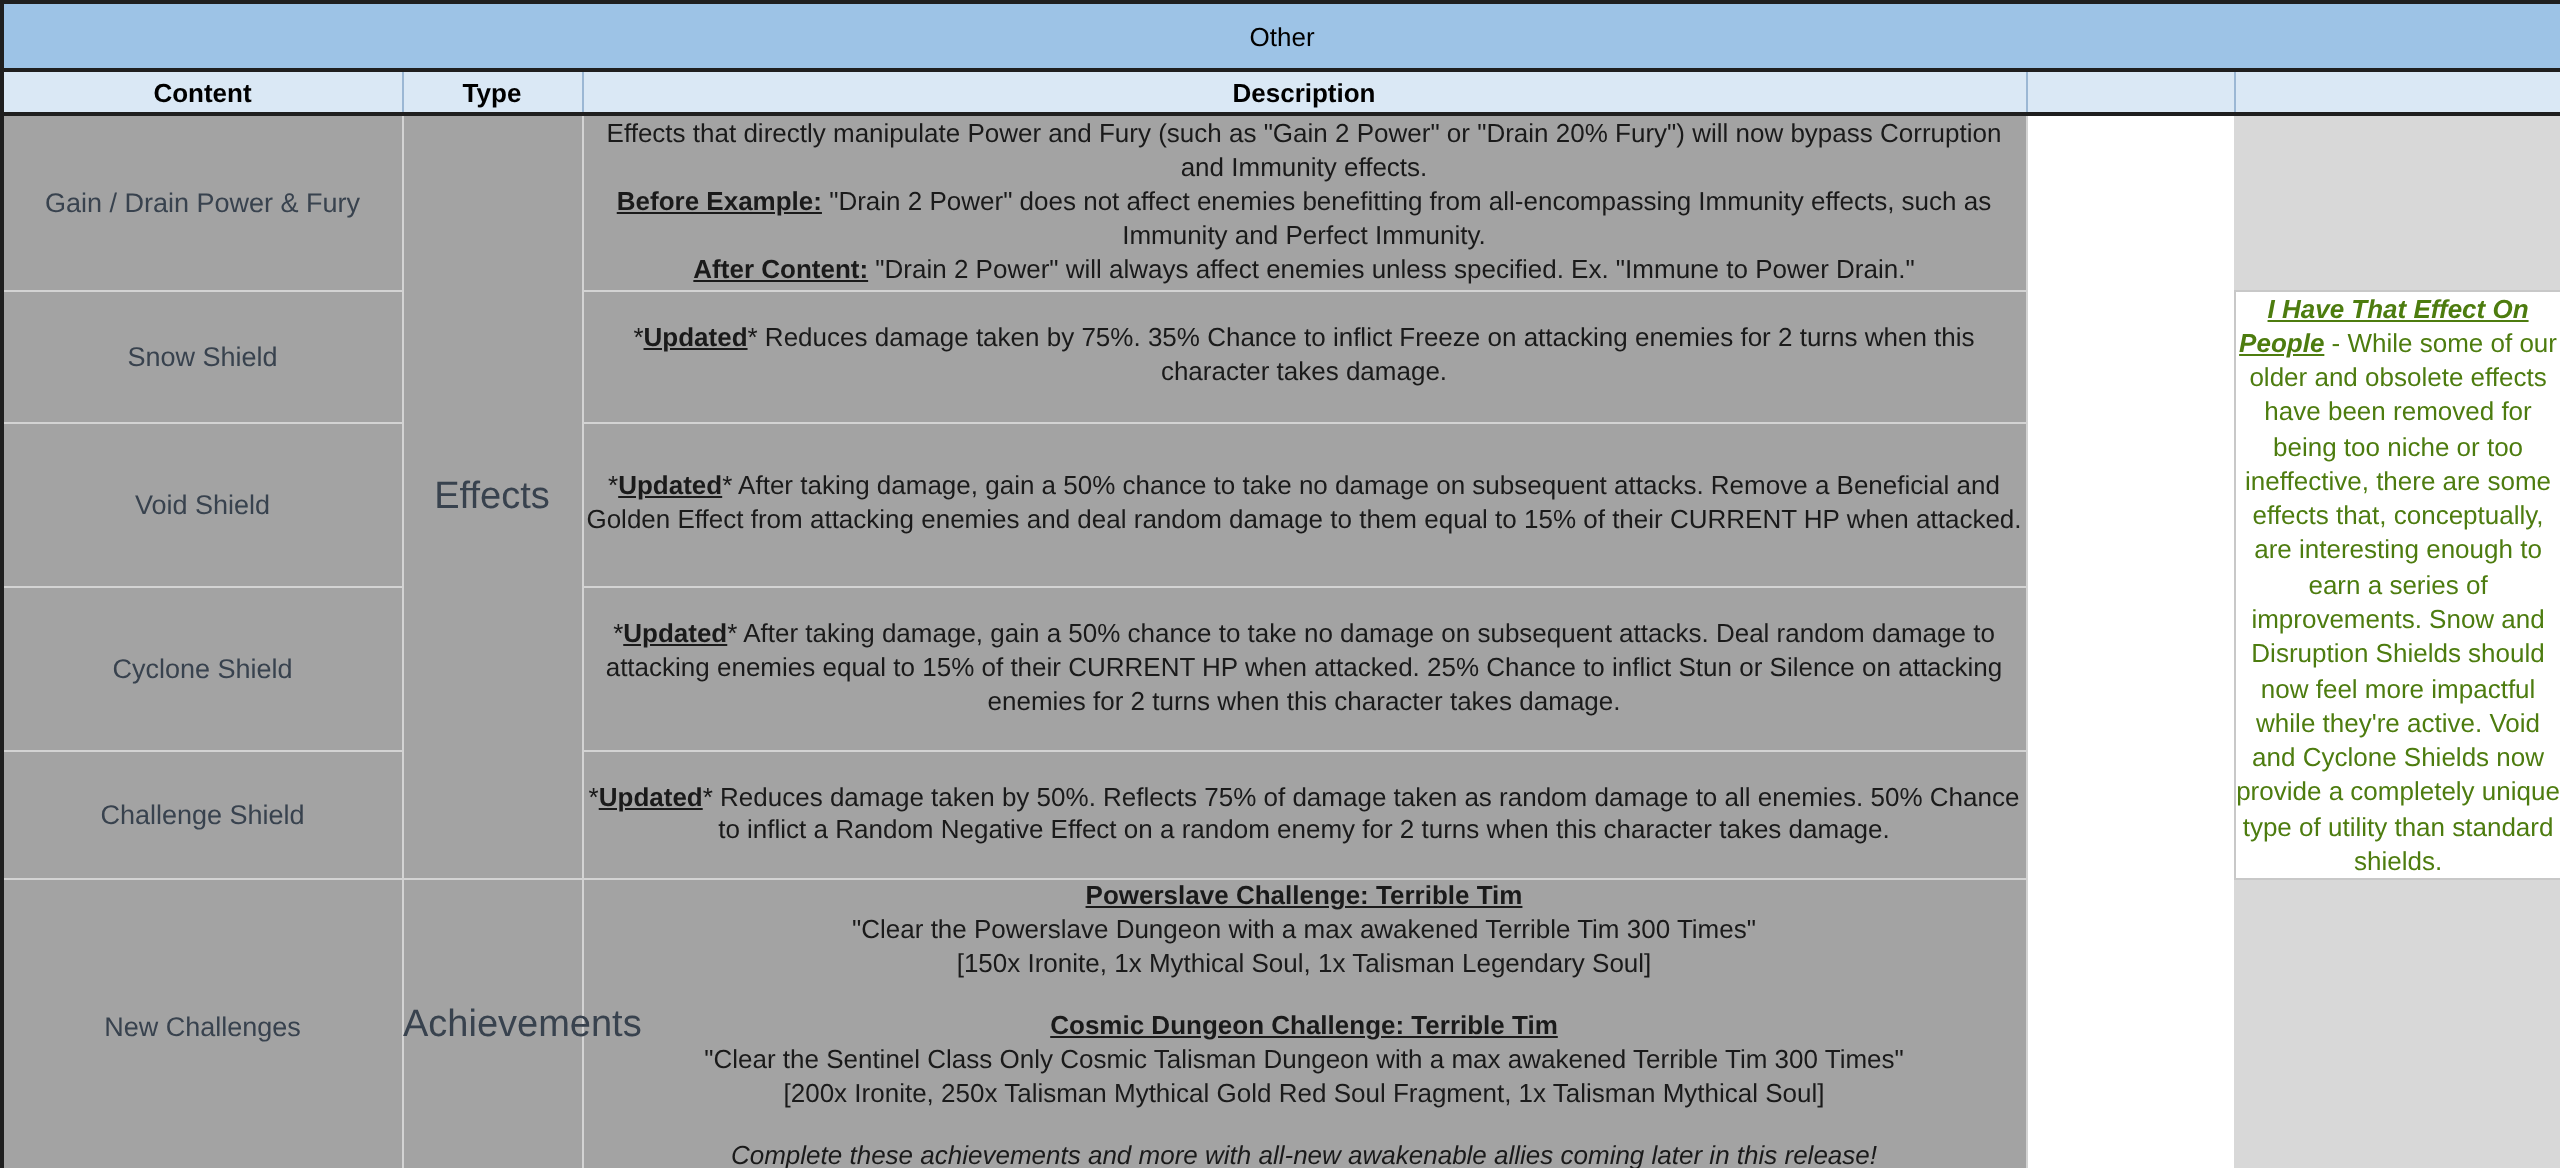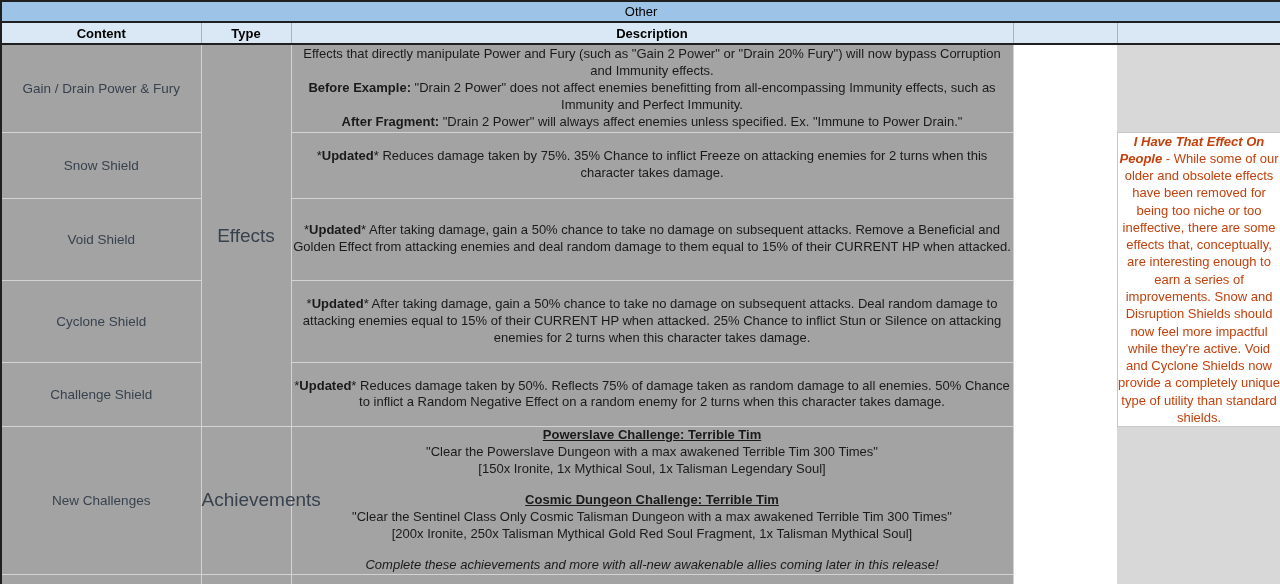--- a/index.html
+++ b/index.html
@@ -33,21 +33,21 @@
     vertical-align: middle;
     padding: 0;
   }
 
   
   .title-cell {
     background: #9DC3E6;
     color: #000000;
     text-align: center;
     font-size: 13px;
-    height: 21px;
+    height: 34px;
     border-top: 2px solid #1F1F1F;
     border-bottom: 2px solid #1F1F1F;
     border-left: 2px solid #1F1F1F;
     border-right: 2px solid #1F1F1F;
   }
 
   
   .hdr {
     background: #DAE8F5;
     color: #000000;
@@ -98,29 +98,29 @@
   }
 
   .gray-pad {
     background: #D8D8D8;
     border: none;
   }
 
   .note-cell {
     background: #ffffff;
     border: 1px solid #C8C8C8;
-    color: #c2410c;
+    color: #4d7c0f;
     font-size: 13px;
     line-height: 1.33;
     text-align: center;
     padding: 4px 8px;
     vertical-align: middle;
   }
 
-  b { font-weight: bold; }
+  b { font-weight: bold; text-decoration: underline; }
   i { font-style: italic; }
   .bu { font-weight: bold; text-decoration: underline; }
   .blk { display: block; }
   .gap { display: block; height: 14px; }
 </style>
 </head>
 <body>
 
 <div class="sheet">
   <table class="grid">
@@ -144,21 +144,21 @@
         <td class="hdr blank"></td>
         <td class="hdr blank last"></td>
       </tr>
 
       <tr style="height:88px;">
         <td class="cell content-cell outer-left">Gain / Drain Power &amp; Fury</td>
         <td class="cell type-cell" rowspan="5">Effects</td>
         <td class="cell desc-cell">
           <span class="blk">Effects that directly manipulate Power and Fury (such as "Gain 2 Power" or "Drain 20% Fury") will now bypass Corruption and Immunity effects.</span>
           <span class="blk"><b>Before Example:</b> "Drain 2 Power" does not affect enemies benefitting from all-encompassing Immunity effects, such as Immunity and Perfect Immunity.</span>
-          <span class="blk"><b>After Fragment:</b> "Drain 2 Power" will always affect enemies unless specified. Ex. "Immune to Power Drain."</span>
+          <span class="blk"><b>After Content:</b> "Drain 2 Power" will always affect enemies unless specified. Ex. "Immune to Power Drain."</span>
         </td>
         <td class="spacer-col" rowspan="9"></td>
         <td class="gray-pad"></td>
       </tr>
 
       <tr style="height:46px;">
         <td class="cell content-cell outer-left">Snow Shield</td>
         <td class="cell desc-cell">
           <span>*<b>Updated</b>* Reduces damage taken by 75%. 35% Chance to inflict Freeze on attacking enemies for 2 turns when this character takes damage.</span>
         </td>

